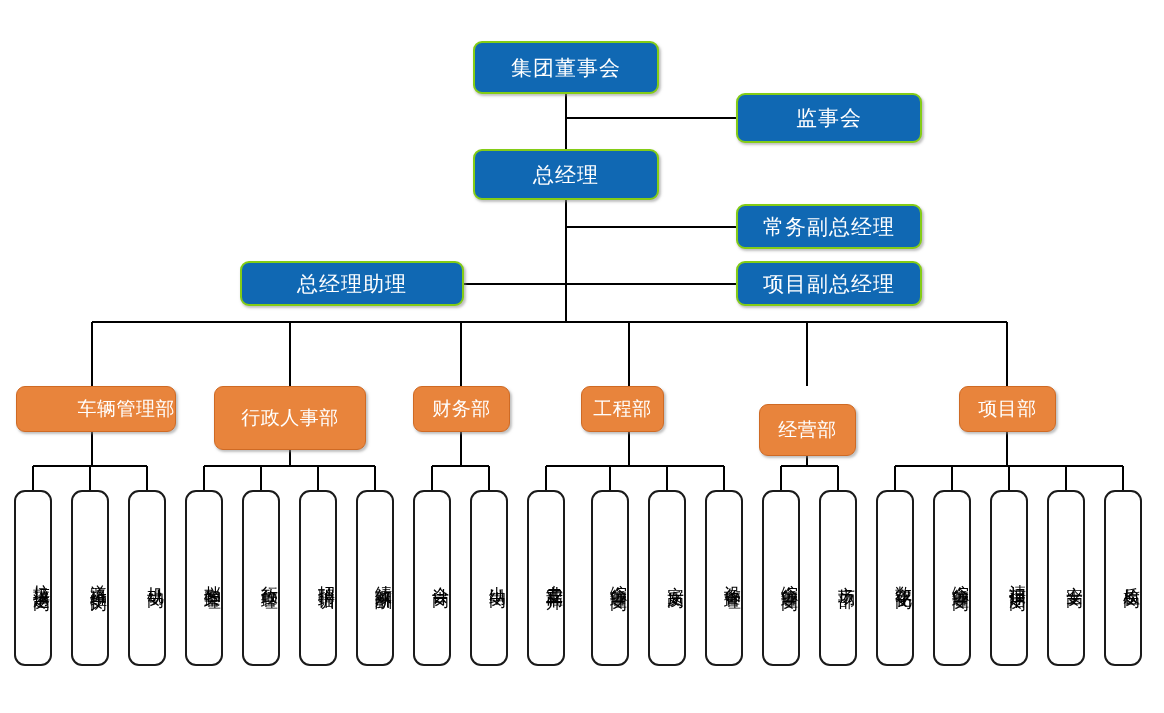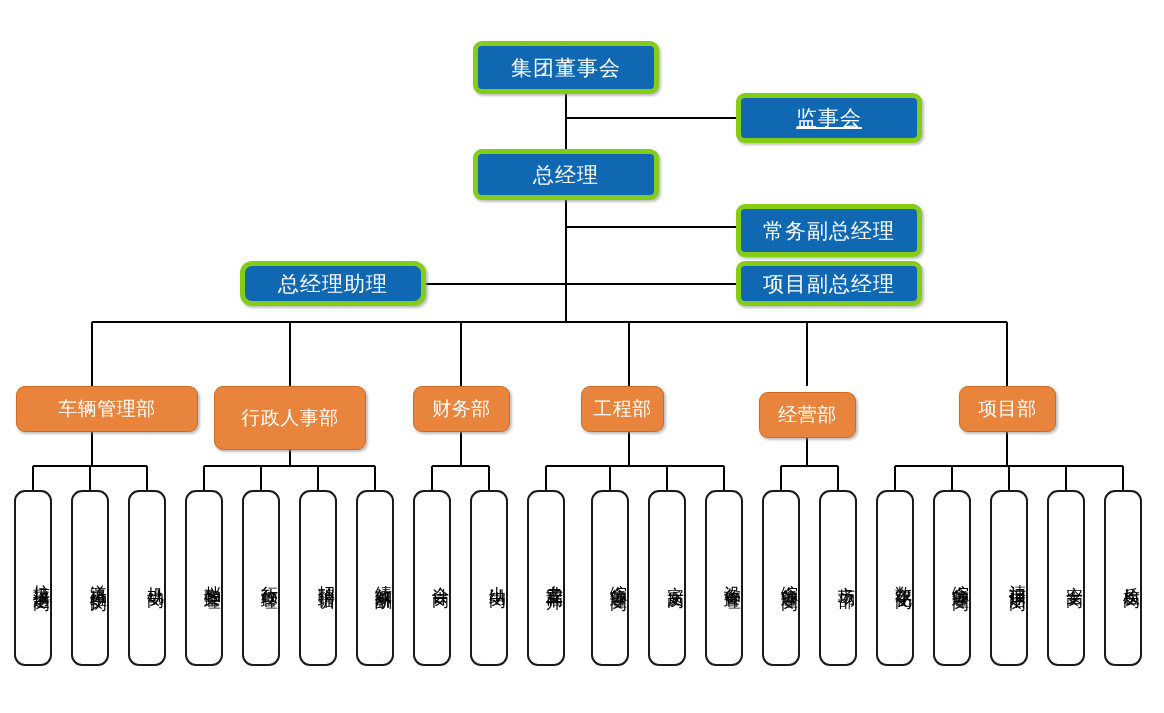--- a/index.html
+++ b/index.html
@@ -26,21 +26,21 @@
     display: flex;
     align-items: center;
     justify-content: center;
     text-align: center;
     border-radius: 9px;
     z-index: 5;
   }
   .node.blue {
     background: #1068b3;
     color: #ffffff;
-    border: 5px solid #84cc16;
+    border: 2px solid #84cc16;
     box-shadow: 1.5px 2px 2.5px rgba(140,140,140,0.55);
     font-size: 21px;
     letter-spacing: 1px;
     font-weight: 400;
   }
   .node.orange {
     background: #e8843c;
     color: #ffffff;
     border: 1.5px solid #cf6a24;
     box-shadow: 1.5px 2px 2.5px rgba(140,140,140,0.55);
@@ -127,57 +127,57 @@
       <line x1="1009" y1="466" x2="1009" y2="490" stroke-width="1.6"></line>
       <line x1="1066" y1="466" x2="1066" y2="490" stroke-width="1.6"></line>
       <line x1="1123" y1="466" x2="1123" y2="490" stroke-width="1.6"></line>
     </g>
   </svg>
 
   <div class="node blue" style="left:473px; top:41px; width:186px; height:53px;">
     <span>集团董事会</span>
   </div>
 
-  <div class="node blue" style="left:736px; top:93px; width:186px; height:50px;text-decoration:underline;">
+  <div class="node blue" style="left:736px; top:93px; width:186px; height:50px;">
     <span>监事会</span>
   </div>
 
   <div class="node blue" style="left:473px; top:149px; width:186px; height:51px;">
     <span>总经理</span>
   </div>
 
-  <div class="node blue" style="left:736px; top:204px; width:186px; height:53px;">
+  <div class="node blue" style="left:736px; top:204px; width:186px; height:45px;">
     <span>常务副总经理</span>
   </div>
 
   <div class="node blue" style="left:736px; top:261px; width:186px; height:45px;justify-content:center;">
     <span>项目副总经理</span>
   </div>
 
-  <div class="node blue" style="left:240px; top:261px; width:186px; height:45px;border-radius:12px;">
+  <div class="node blue" style="left:240px; top:261px; width:224px; height:45px;">
     <span>总经理助理</span>
   </div>
 
-  <div class="node orange" style="left:16px; top:386px; width:182px; height:46px;">
+  <div class="node orange" style="left:16px; top:386px; width:160px; height:46px;justify-content:flex-end;">
     <span>车辆管理部</span>
   </div>
 
   <div class="node orange" style="left:214px; top:386px; width:152px; height:64px;">
     <span>行政人事部</span>
   </div>
 
   <div class="node orange" style="left:413px; top:386px; width:97px; height:46px;">
     <span>财务部</span>
   </div>
 
   <div class="node orange" style="left:581px; top:386px; width:83px; height:46px;">
     <span>工程部</span>
   </div>
 
-  <div class="node orange" style="left:759px; top:392px; width:97px; height:46px;">
+  <div class="node orange" style="left:759px; top:404px; width:97px; height:52px;">
     <span>经营部</span>
   </div>
 
   <div class="node orange" style="left:959px; top:386px; width:97px; height:46px;text-align:center;">
     <span>项目部</span>
   </div>
 
   <div class="node leaf" style="left:14px;   top:490px; width:38px; height:176px;">
       <span>垃圾清运岗</span>
     </div>

